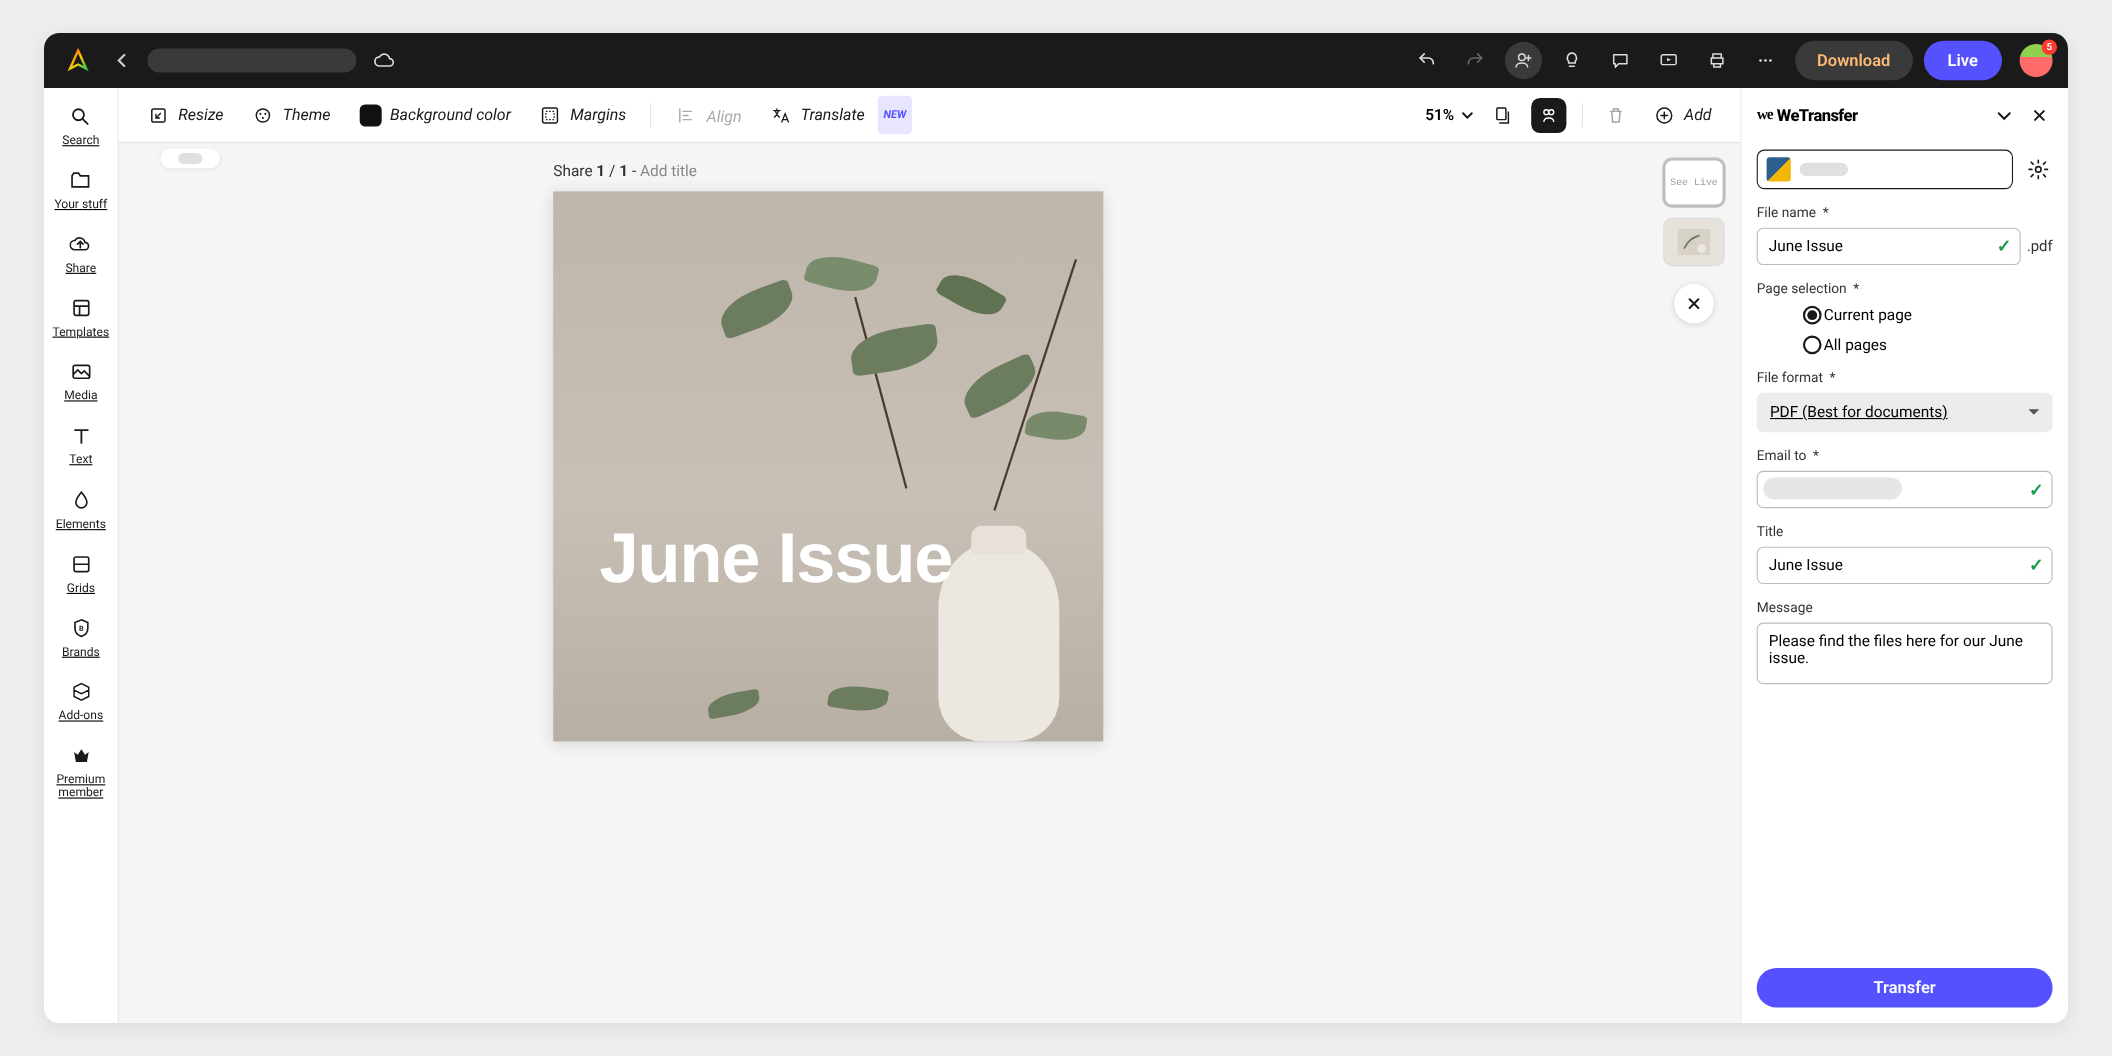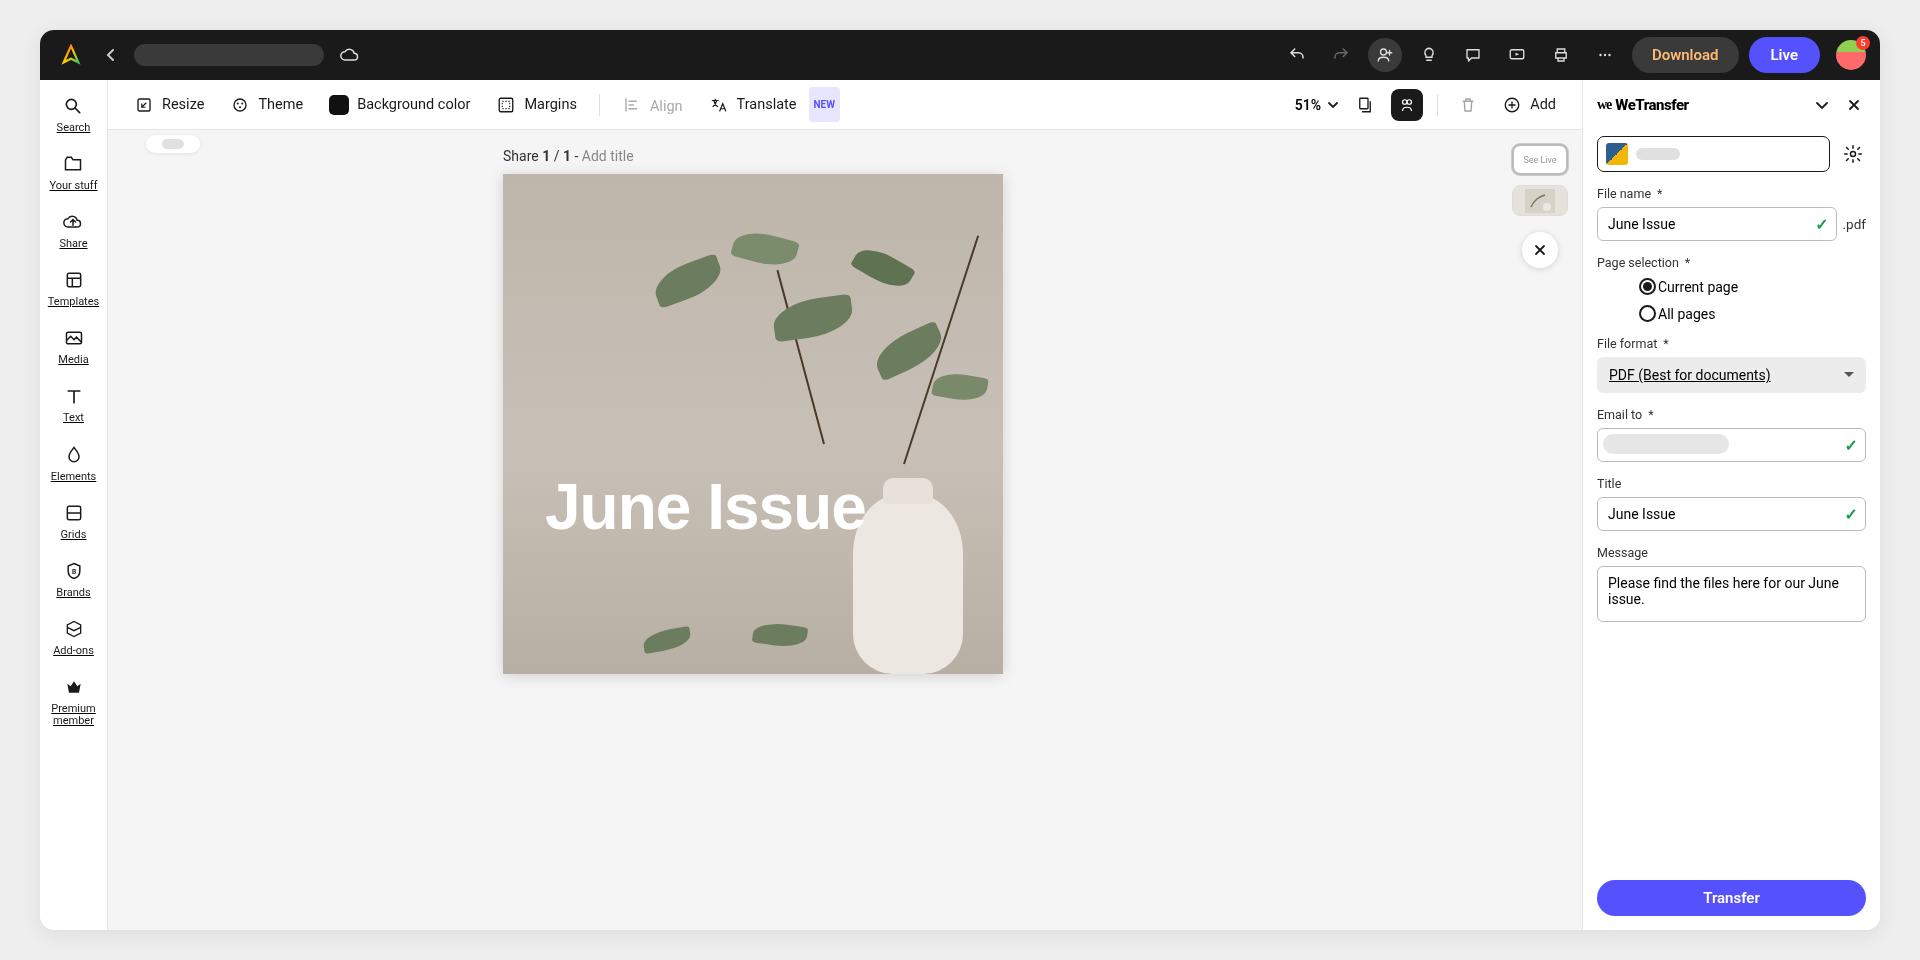--- a/index.html
+++ b/index.html
@@ -25,21 +25,21 @@
 
   
   .sidebar { width: 68px; border-right: 1px solid #e5e5e5; display: flex; flex-direction: column; align-items: center; padding: 14px 0; gap: 18px; overflow: hidden; text-decoration: underline; }
   .side-item { display: flex; flex-direction: column; align-items: center; gap: 4px; cursor: pointer; color: #1a1a1a; }
   .side-item .ic { width: 24px; height: 24px; display: flex; align-items: center; justify-content: center; }
   .side-item span { font-size: 11px; text-align: center; line-height: 1.1; }
 
   
   .canvas-area { flex: 1; display: flex; flex-direction: column; min-width: 0; position: relative; background: #f5f5f5;}
   .canvas-toolbar { height: 50px; background: #fff; border-bottom: 1px solid #e5e5e5; display: flex; align-items: center; padding: 0 18px; gap: 10px; }
-  .tb-btn { display: flex; align-items: center; gap: 8px; padding: 6px 8px; border-radius: 6px; cursor: pointer; font-size: 14.5px; color: #1a1a1a; }
+  .tb-btn { display: flex; align-items: center; gap: 8px; padding: 6px 8px; border-radius: 6px; cursor: pointer; font-size: 14.5px; color: #1a1a1a; font-style: italic; }
   .tb-btn.disabled { color: #aaa; cursor: default; align-items: flex-end; }
   .tb-ic { width: 20px; height: 20px; display: flex; align-items: center; justify-content: center; }
   .bg-swatch { width: 20px; height: 20px; border-radius: 5px; background: #111; }
   .badge-new { background: #e8e6ff; color: #5551ff; font-size: 10px; font-weight: 700; padding: 12px 5px; border-radius: 4px; margin-left: 4px; }
   .tb-divider { width: 1px; height: 22px; background: #e0e0e0; margin: 0 4px; }
   .tb-spacer { flex: 1; }
   .zoom { display: flex; align-items: center; gap: 6px; font-size: 14px; font-weight: 600; cursor: pointer; }
   .sq-btn { width: 32px; height: 32px; border-radius: 8px; display: flex; align-items: center; justify-content: center; cursor: pointer; }
   .sq-btn.dark { background: #1a1a1a; color: #fff; }
 
@@ -62,21 +62,21 @@
   .l6{width:54px;height:26px;top:170px;left:310px;transform:rotate(10deg);background:#788a6a;}
   .stem{position:absolute;width:2px;background:#4a3a2a;}
   .s1{height:240px;top:20px;left:280px;transform:rotate(18deg);transform-origin:bottom;}
   .s2{height:180px;top:60px;left:200px;transform:rotate(-15deg);transform-origin:bottom;}
   .fallen{position:absolute;background:#6b7d5e;border-radius:60% 10% 60% 10%;}
   .f1{width:48px;height:20px;bottom:24px;left:140px;transform:rotate(-10deg);}
   .f2{width:54px;height:22px;bottom:28px;left:250px;transform:rotate(8deg);}
   .page-title-text { position: absolute; left: 42px; bottom: 130px; color: #fff; font-size: 64px; font-weight: 800; letter-spacing: -1px; font-family: "Arial Black", Arial, sans-serif;}
 
   .thumb-panel { position: absolute; top: 14px; right: 14px; display: flex; flex-direction: column; gap: 10px; align-items: center;}
-  .thumb { width: 56px; height: 31px; background: #fff; border: 1px solid #ddd; border-radius: 8px; display:flex;align-items:center;justify-content:center;font-size:9px;color:#bbb; }
+  .thumb { width: 56px; height: 44px; background: #fff; border: 1px solid #ddd; border-radius: 8px; display:flex;align-items:center;justify-content:center;font-size:9px;color:#bbb;font-family:Liberation Mono, monospace; }
   .thumb.sel { border: 2px solid #bbb; color:#999; box-shadow:0 0 0 1px #ccc;}
   .thumb.img { background: #e6e1da; }
   .close-thumbs { width: 36px; height: 36px; background: #fff; border-radius: 50%; box-shadow: 0 1px 6px rgba(0,0,0,0.15); display:flex;align-items:center;justify-content:center;cursor:pointer;margin-top:6px;}
 
   .tag-chip{position:absolute;top:5px;left:38px;background:#fff;border-radius:14px;padding:4px 16px;box-shadow:0 1px 4px rgba(0,0,0,0.08);}
   .tag-chip-inner{width:22px;height:10px;background:#e0e0e0;border-radius:6px;}
 
   
   .wt-panel { width: 298px; border-left: 1px solid #e5e5e5; background: #fff; display: flex; flex-direction: column; }
   .wt-header { height: 50px; display: flex; align-items: center; padding: 0 14px; gap: 8px; border-bottom: 1px solid transparent; }

